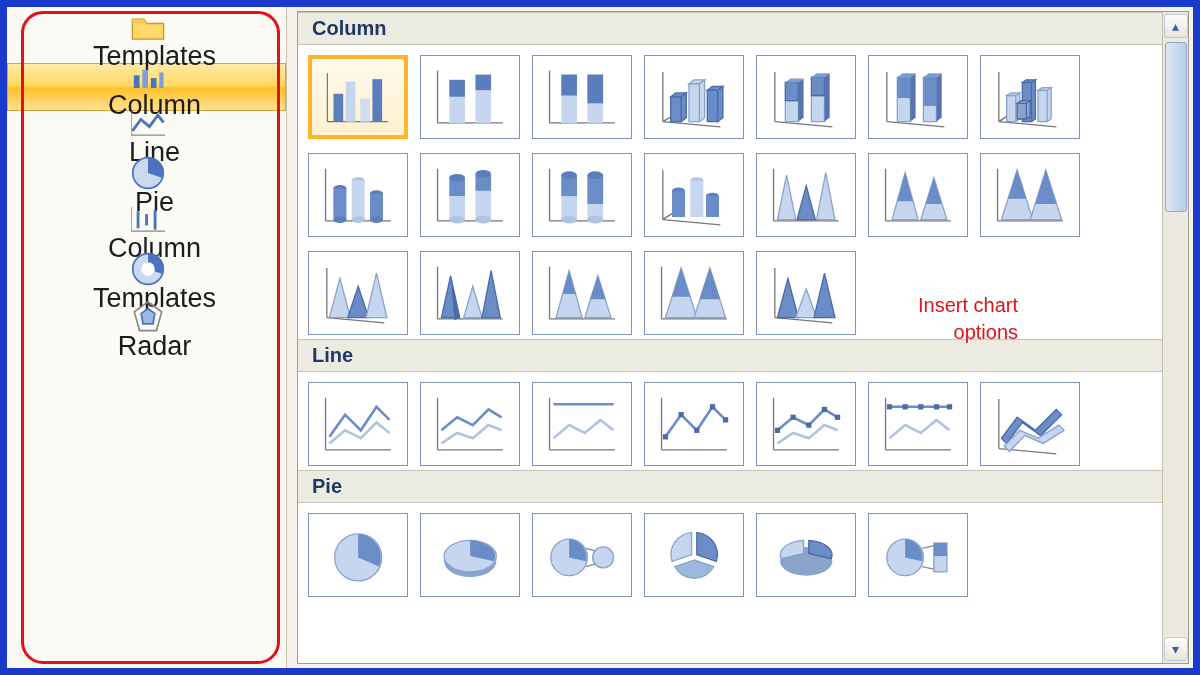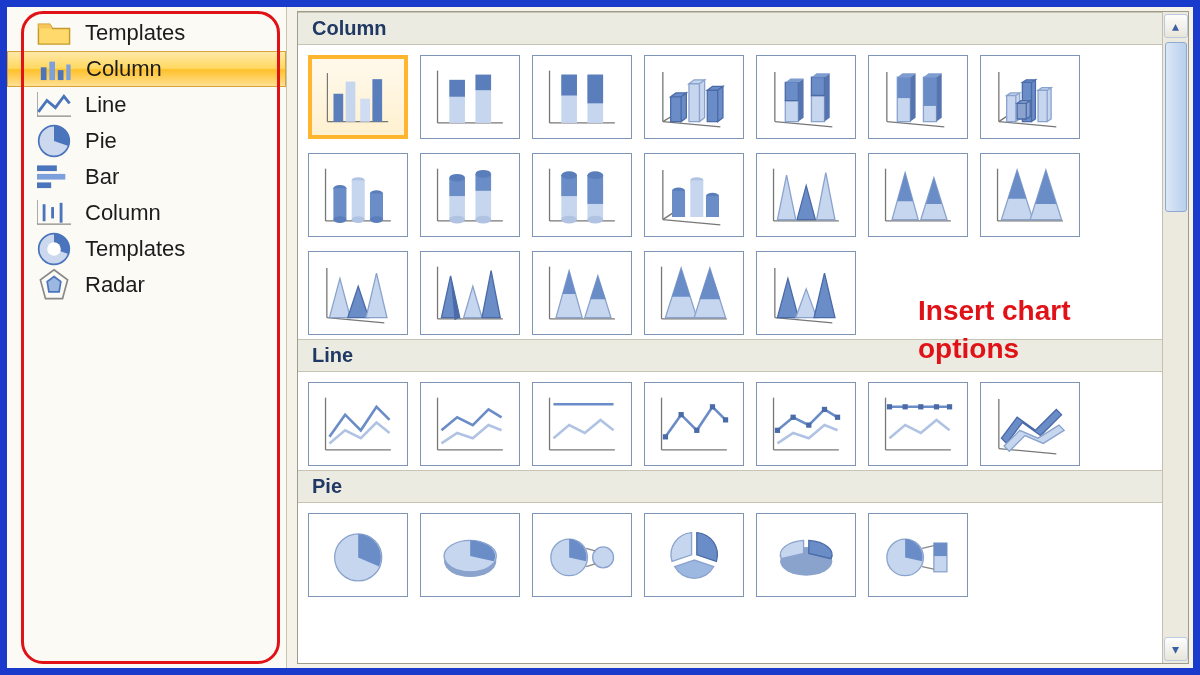--- a/index.html
+++ b/index.html
@@ -35,25 +35,26 @@
     left: 14px;
     right: 6px;
     bottom: 4px;
     border: 3px solid #e11217;
     border-radius: 22px;
     pointer-events: none;
   }
   .sidebar-item {
     display: flex;
     align-items: center;
-    height: 36px;
+    height: 48px;
     padding: 0 14px 0 30px;
     cursor: pointer;
     color: #1b1b1b;
-    font-size: 22px;
+    font-size: 27px;
+    flex-direction: column;
   }
   .sidebar-item.selected {
     background: linear-gradient(#ffe9a8,#ffd860 48%,#ffc12a 52%,#ffe093);
     border: 1px solid #d8a23b;
   }
   .sidebar-icon {
     width: 34px;
     height: 28px;
     margin-right: 14px;
     display: flex;
@@ -99,23 +100,24 @@
     background: linear-gradient(#fff9ec,#fff1d0);
   }
   .thumb svg { width: 80%; height: 80%; }
 
   .annotation {
     position: absolute;
     top: 280px;
     left: 620px;
     color: #e11217;
     font-family: "Comic Sans MS", cursive, sans-serif;
-    font-size: 28px;
+    font-size: 20px;
     line-height: 1.35;
-    font-weight: bold;
+    font-weight: normal;
+    text-align: right;
   }
 
   
   .scrollbar {
     position: absolute;
     top: 0;
     right: 0;
     bottom: 0;
     width: 26px;
     background: #eceadf;
@@ -191,30 +193,20 @@
     <div class="sidebar-item">
       <span class="sidebar-icon">
         <svg viewBox="0 0 20 20">
             <circle cx="10" cy="10" r="9" fill="#cbd8ee" stroke="#4a74bb"></circle>
             <path d="M10 10 L10 1 A9 9 0 0 1 18.5 13 z" fill="#4a74bb"></path>
           </svg>
       </span>
       <span>Pie</span>
     </div>
 
-    <div class="sidebar-item">
-      <span class="sidebar-icon">
-        <svg viewBox="0 0 24 18">
-            <rect x="0" y="1" width="14" height="4" fill="#4a74bb"></rect>
-            <rect x="0" y="7" width="20" height="4" fill="#7ba0db"></rect>
-            <rect x="0" y="13" width="10" height="4" fill="#4a74bb"></rect>
-          </svg>
-      </span>
-      <span>Bar</span>
-    </div>
 
 
 
     <div class="sidebar-item">
       <span class="sidebar-icon">
         <svg viewBox="0 0 24 18">
             <line x1="0" y1="17" x2="24" y2="17" stroke="#888"></line>
             <line x1="0" y1="17" x2="0" y2="0" stroke="#888"></line>
             <line x1="5" y1="3" x2="5" y2="15" stroke="#4a74bb" stroke-width="2"></line>
             <line x1="11" y1="5" x2="11" y2="13" stroke="#4a74bb" stroke-width="2"></line>

